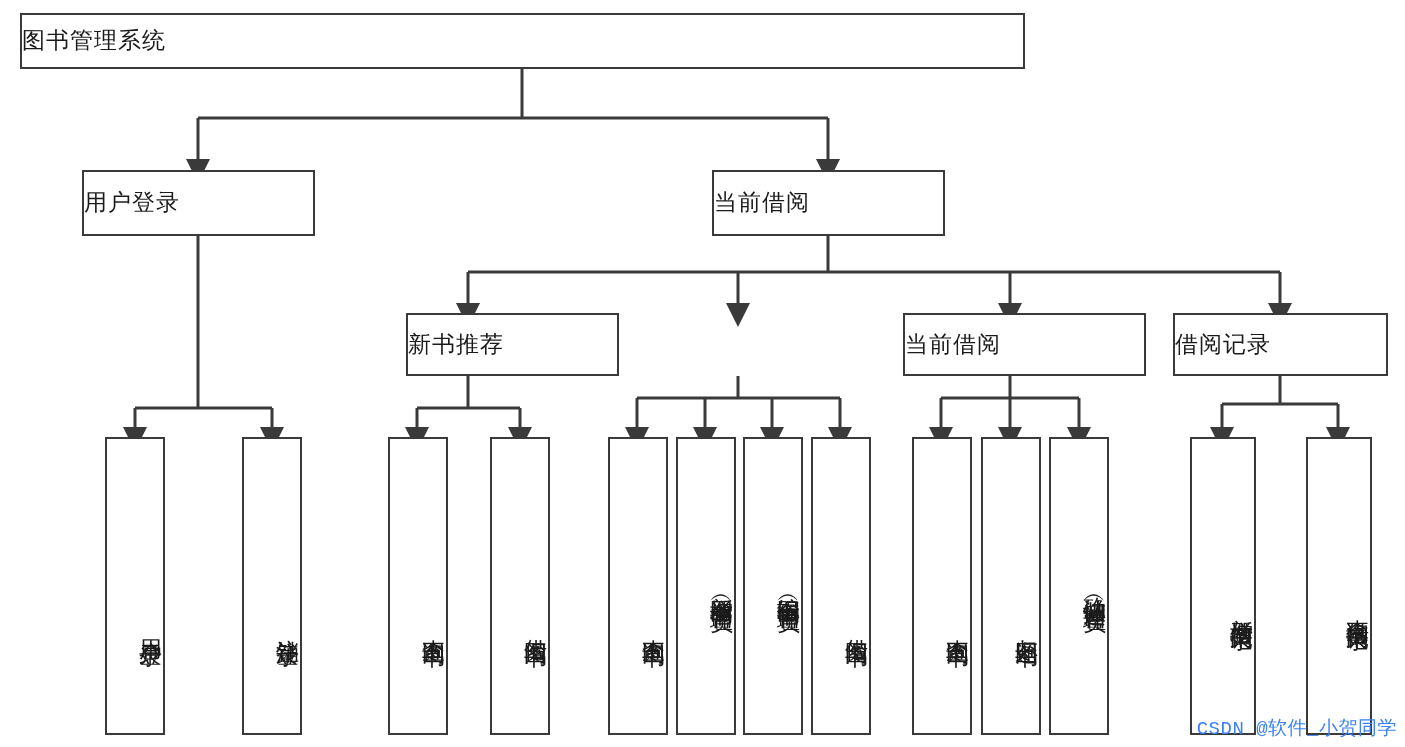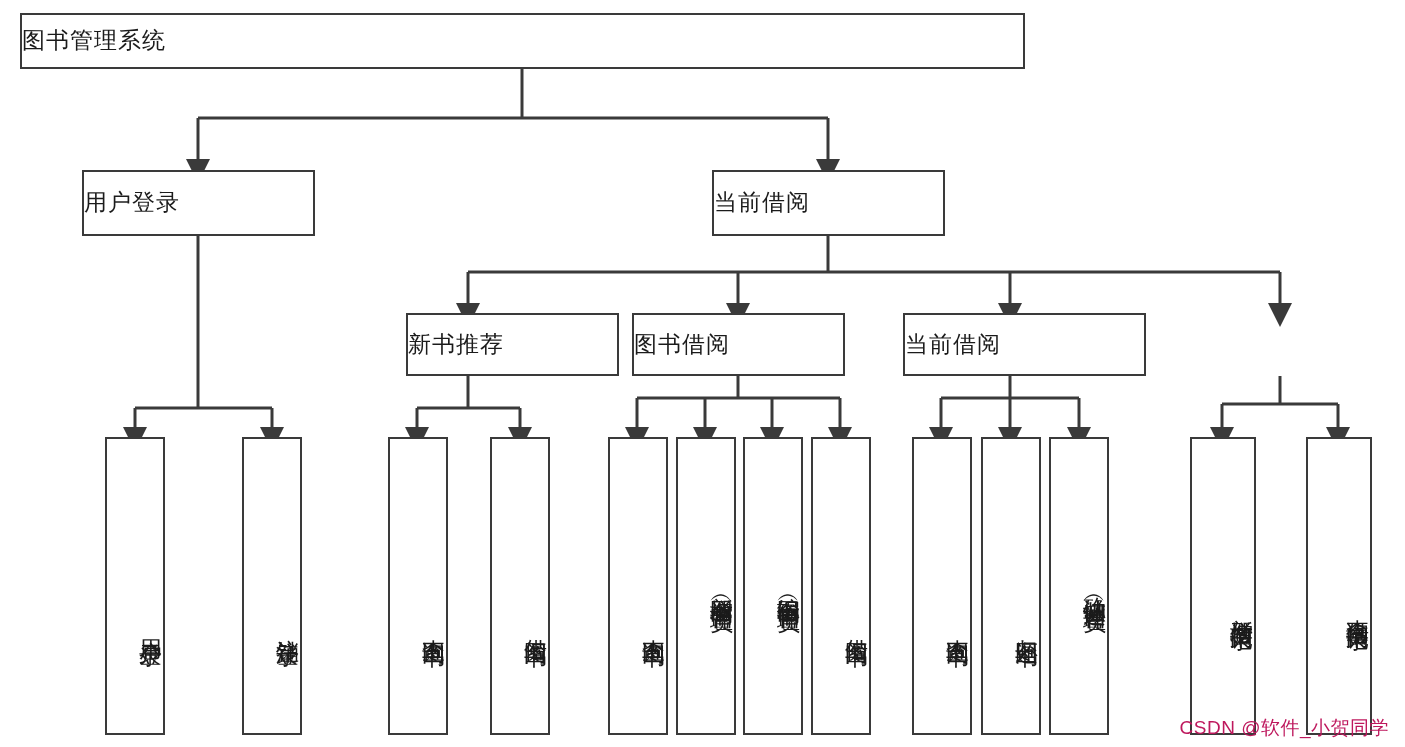--- a/index.html
+++ b/index.html
@@ -51,27 +51,28 @@
     padding-top: 6px;
   }
   .node.vert.topalign {
     padding-top: 4px;
   }
   .node-label {
     display: block;
   }
   .watermark {
     position: absolute;
-    right: 16px;
+    right: 8px;
     bottom: 6px;
     font-size: 19px;
-    color: #be185d;
+    color: #3b82f6;
     letter-spacing: 0.5px;
     z-index: 5;
     white-space: nowrap;
+    font-family: Liberation Mono, monospace;
   }
 </style>
 </head>
 <body>
 
 <div id="canvas">
 
   <svg id="wires" viewBox="0 0 1405 747" xmlns="http://www.w3.org/2000/svg">
     <defs>
       <marker id="arrow" markerWidth="9" markerHeight="9" refX="1" refY="4.5" orient="auto" markerUnits="strokeWidth">
@@ -132,25 +133,25 @@
   <div class="node horiz" style="left:82px; top:170px; width:233px; height:66px;">
     <span class="node-label">用户登录</span>
   </div>
   <div class="node horiz" style="left:712px; top:170px; width:233px; height:66px;">
     <span class="node-label">当前借阅</span>
   </div>
 
   <div class="node horiz" style="left:362px; top:313px; width:213px; height:63px;margin-left:44px;">
     <span class="node-label">新书推荐</span>
   </div>
-  <div class="node horiz" style="left:632px; top:313px; width:213px; height:63px;">
-    <span class="node-label">图书借阅</span>
-  </div>
   <div class="node horiz" style="left:903px; top:313px; width:243px; height:63px;">
     <span class="node-label">当前借阅</span>
+  </div>
+  <div class="node horiz" style="left:1173px; top:313px; width:215px; height:63px;">
+    <span class="node-label">借阅记录</span>
   </div>
 
   <div class="node vert" style="left:105px; top:437px; width:60px; height:298px; padding-top:78px;">
     <span class="node-label">用户登录</span>
   </div>
   <div class="node vert" style="left:242px; top:437px; width:60px; height:298px; padding-top:78px;">
     <span class="node-label">注销登录</span>
   </div>
 
   <div class="node vert" style="left:388px; top:437px; width:60px; height:298px; padding-top:78px;">

